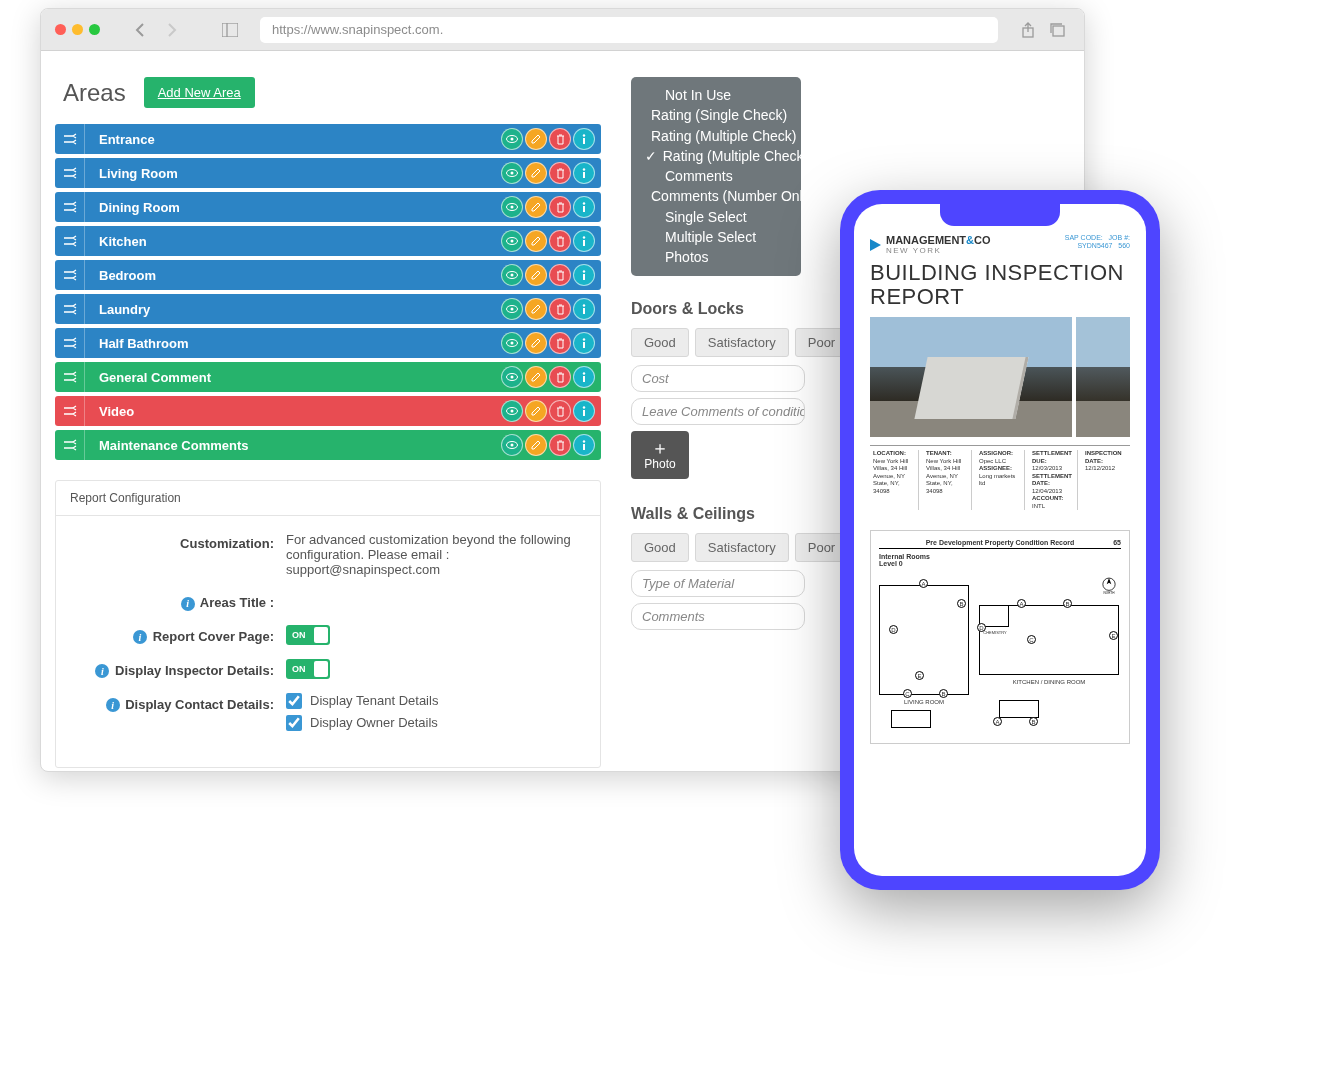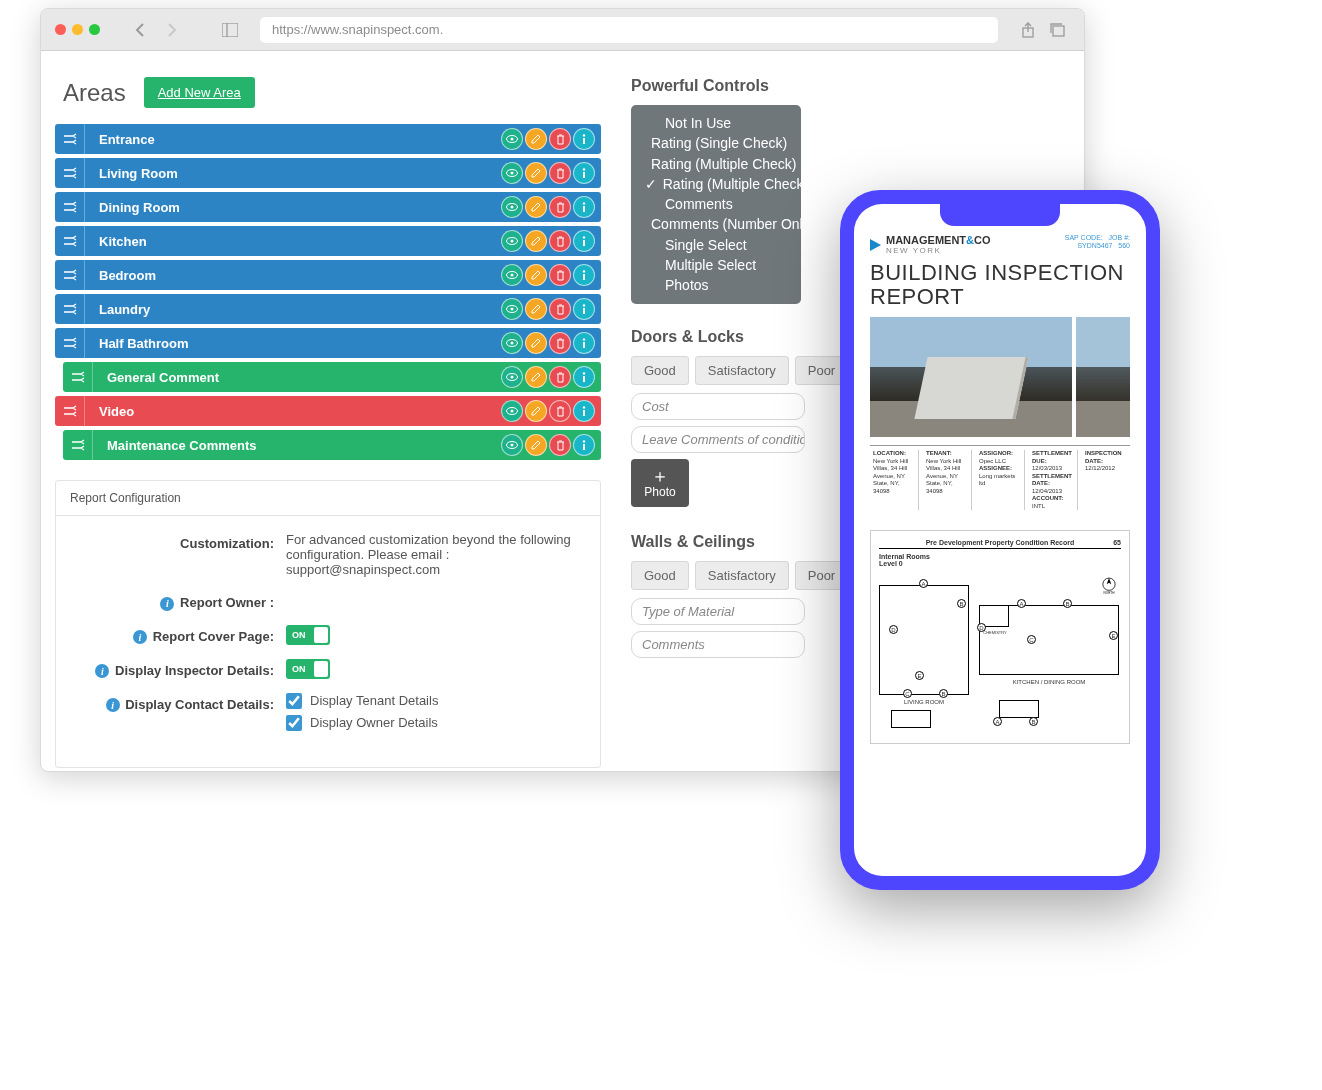--- a/index.html
+++ b/index.html
@@ -22,21 +22,21 @@
 .areas-head { display: flex; align-items: center; gap: 18px; margin-bottom: 16px; padding-left: 8px; }
 .areas-head h1 { font-size: 24px; font-weight: 400; color: #555; }
 .btn-add { background: #26b36c; color: #fff; font-size: 13px; padding: 8px 14px; border-radius: 3px; border: none; cursor: pointer; text-decoration: underline; }
 
 .area-row { height: 30px; display: flex; align-items: center; border-radius: 3px; margin-bottom: 4px; color: #fff; font-size: 13px; font-weight: 600; padding-right: 6px; }
 .area-row .handle { width: 30px; height: 30px; display: flex; align-items: center; justify-content: center; border-right: 1px solid rgba(255,255,255,.3); margin-right: 14px; }
 .area-row .label { flex: 1; }
 .area-row .acts { display: flex; gap: 2px; }
 .area-row .acts span { width: 22px; height: 22px; border-radius: 50%; display: flex; align-items: center; justify-content: center; font-size: 11px; border: 1px solid rgba(255,255,255,.6); }
 .c-blue   { background: #2c84c5; }
-.c-green  { background: #26b36c; margin-left: 8px; }
+.c-green  { background: #26b36c; }
 .c-red    { background: #e84c52; }
 .act-teal   { background: #1db28b; }
 .act-orange { background: #f5a623; }
 .act-red    { background: #e84c52; }
 .act-cyan   { background: #19b5c9; }
 
 .panel { border: 1px solid #e4e4e4; border-radius: 3px; margin-top: 20px; }
 .panel-head { padding: 10px 14px; font-size: 12px; color: #555; border-bottom: 1px solid #e4e4e4; }
 .panel-body { padding: 16px 20px; font-size: 13px; color: #555; }
 .cfg-row { display: flex; align-items: flex-start; margin-bottom: 14px; }
@@ -469,21 +469,21 @@
         </div>
 
       <div class="panel">
         <div class="panel-head">Report Configuration</div>
         <div class="panel-body">
           <div class="cfg-row">
             <div class="lbl">Customization:</div>
             <div class="val">For advanced customization beyond the following configuration. Please email : support@snapinspect.com</div>
           </div>
           <div class="cfg-row">
-            <div class="lbl"><span class="info-i">i</span> <span>Report Owner :</span></div>
+            <div class="lbl"><span class="info-i">i</span> <span>Areas Title :</span></div>
           </div>
           <div class="cfg-row">
             <div class="lbl"><span class="info-i">i</span> <span>Report Cover Page:</span></div>
             <div class="val"><span class="toggle">ON</span></div>
           </div>
           <div class="cfg-row">
             <div class="lbl"><span class="info-i">i</span> <span>Display Inspector Details:</span></div>
             <div class="val"><span class="toggle">ON</span></div>
           </div>
           <div class="cfg-row">
@@ -497,21 +497,20 @@
                   <input type="checkbox" checked="" style="">
                   <span>Display Owner Details</span>
                 </label>
             </div>
           </div>
         </div>
       </div>
     </div>
 
     <div class="right-col">
-      <div class="section-title">Powerful Controls</div>
       <div class="menu-box" id="controls-menu">
           <div class="item">
             <span class="check"></span>
             <span>Not In Use</span>
           </div>
           <div class="item">
             <span class="check"></span>
             <span>Rating (Single Check)</span>
           </div>
           <div class="item">

